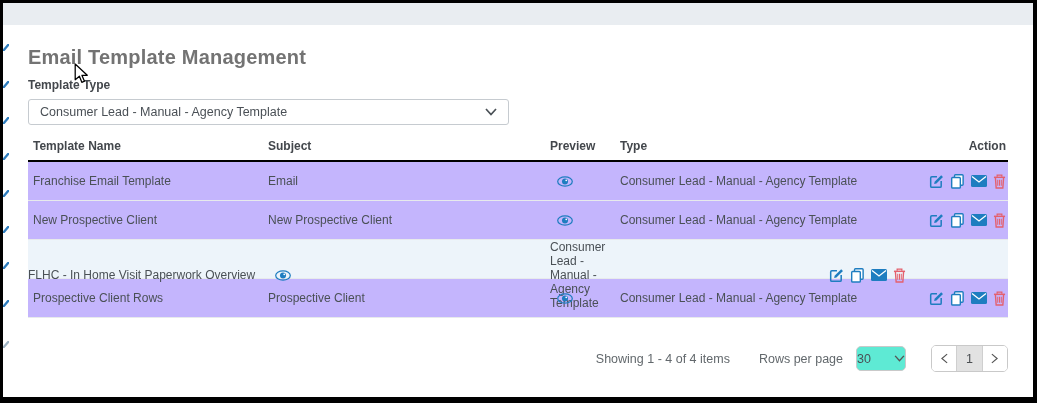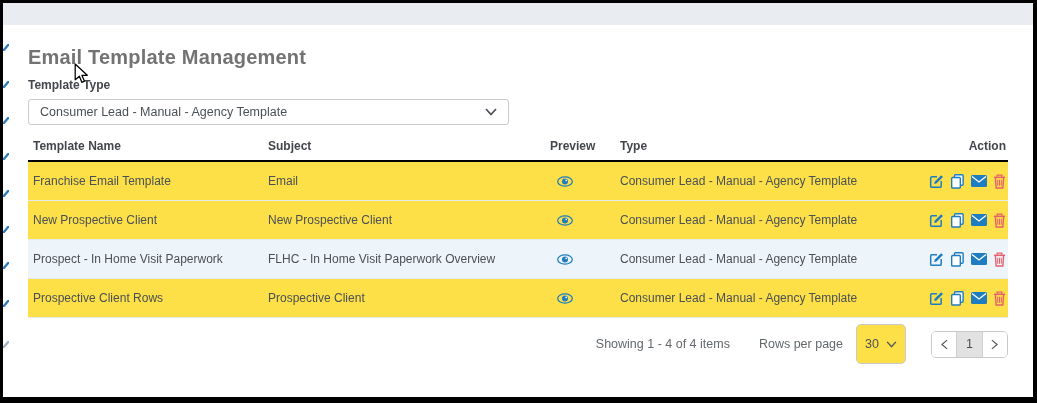--- a/index.html
+++ b/index.html
@@ -28,35 +28,35 @@
 
   .table { margin-top:14px; }
   .thead {
     display:grid; grid-template-columns:240px 282px 70px 1fr 100px;
     padding-bottom:7px; border-bottom:2px solid #000000;
     font-size:12px; font-weight:600; color:#43474c;
   }
   .trow {
     display:grid; grid-template-columns:240px 282px 70px 1fr 100px;
     align-items:center; height:39px; border-bottom:1px solid #e7eaec;
-    font-size:12px; color:#4a5056; background:#fde047;
+    font-size:12px; color:#4a5056; background:#c4b5fd;
   }
   .trow.highlight { background:#edf4fa; }
   .c-first { padding-left:5px; }
   .c-preview { padding-left:7px; display:flex; align-items:center; }
   .c-action { display:flex; justify-content:flex-end; align-items:center; gap:6px; padding-right:2px; }
   .th-action { text-align:right; padding-right:2px; }
   .icon-btn { display:flex; align-items:center; background:none; border:none; padding:0; cursor:pointer; }
 
-  .tfoot { display:flex; align-items:center; justify-content:flex-end; margin-top:6px; font-size:12.5px; color:#62686c; }
+  .tfoot { display:flex; align-items:center; justify-content:flex-end; margin-top:27px; font-size:12.5px; color:#62686c; }
   .showing { margin-right:29px; }
   .rpp-label { margin-right:13px;text-align:right; }
   .select30 {
-    width:50px; height:40px; border:1px solid #c9c9c9; border-radius:5px; background:#fde047;
-    display:flex; align-items:center; justify-content:center; gap:7px; font-size:12.5px; color:#4a5056;
+    width:50px; height:25px; border:1px solid #c9c9c9; border-radius:5px; background:#5eead4;
+    display:flex; align-items:center; justify-content:space-between; gap:7px; font-size:12.5px; color:#4a5056;
     margin-right:25px; cursor:pointer;
   }
   .pager { width:77px; height:27px; border:1px solid #c9c9c9; border-radius:5px; display:flex; overflow:hidden; background:#fff; }
   .pager-btn { flex:1; display:flex; align-items:center; justify-content:center; font-size:12.5px; color:#4b4f52; background:#fff; border:none; cursor:pointer; padding:0; }
   .pager-current { background:#e2e2e2; border-left:1px solid #cfcfcf; border-right:1px solid #cfcfcf; }
 
   .edge-tick { position:absolute; left:0; width:6px; height:7px; }
   .cursor { position:absolute; left:71px; top:60px; pointer-events:none; }
 </style>
 </head>
@@ -195,21 +195,20 @@
                 <path d="M1 3.5 H13" stroke="#e4606d" stroke-width="1.6"></path>
                 <path d="M4.5 3 V1.2 H9.5 V3" fill="none" stroke="#e4606d" stroke-width="1.4"></path>
                 <path d="M2.6 3.8 L3.4 15 H10.6 L11.4 3.8" fill="none" stroke="#e4606d" stroke-width="1.5"></path>
                 <path d="M5.1 6.2 V12.6 M7 6.2 V12.6 M8.9 6.2 V12.6" stroke="#e4606d" stroke-width="1.1"></path>
               </svg>
             </button>
         </div>
       </div>
 
       <div class="trow highlight">
-        <div class="c-first">Prospect - In Home Visit Paperwork</div>
         <div>FLHC - In Home Visit Paperwork Overview</div>
         <div class="c-preview">
           <button class="icon-btn">
             <svg width="16" height="11" viewBox="0 0 18 12">
                 <ellipse cx="9" cy="6" rx="8.2" ry="5.2" fill="none" stroke="#1e7dc0" stroke-width="1.4"></ellipse>
                 <circle cx="9" cy="6" r="3.4" fill="#1e7dc0"></circle>
                 <circle cx="10.4" cy="4.7" r="1" fill="#fff"></circle>
               </svg>
           </button>
         </div>

